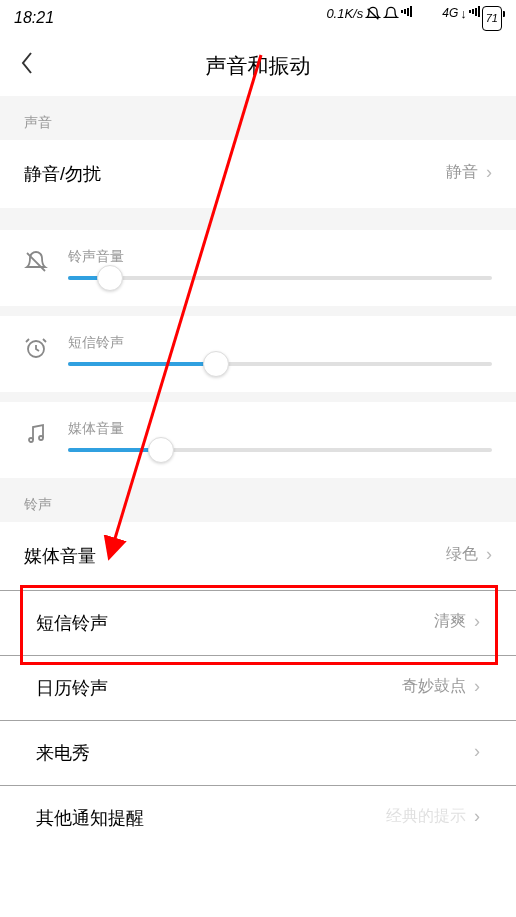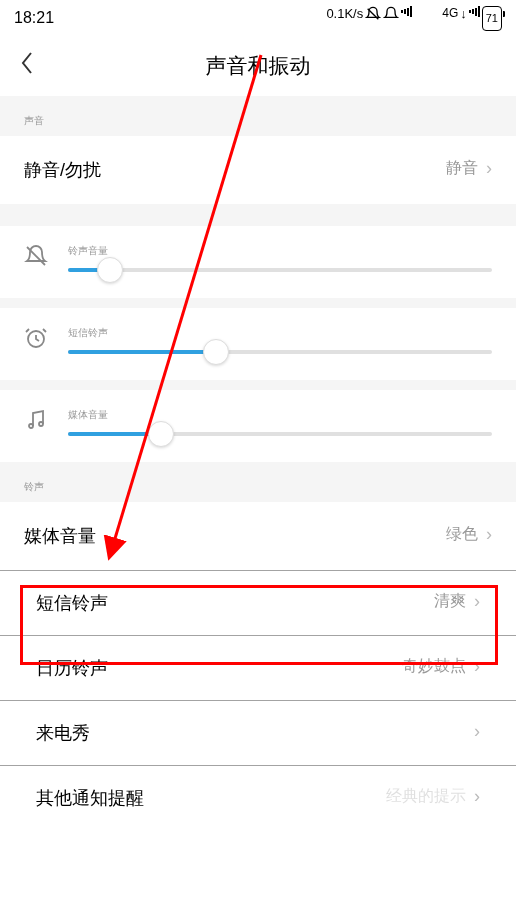--- a/index.html
+++ b/index.html
@@ -14,20 +14,21 @@
   }
   
   .status-bar {
     display: flex;
     justify-content: space-between;
     align-items: center;
     height: 36px;
     padding: 0 14px;
     font-size: 16px;
     font-weight: 500;
+    font-style: italic;
   }
   .status-right { display: flex; align-items: flex-start; gap: 2px; font-size: 13px;}
   .status-right span { display:inline-flex; align-items:center;}
   .sig-bars { display:inline-flex; align-items:flex-end; gap:1px; height:12px;}
   .sig-bars i { width:2px; background:#000; display:block;}
   .sig-bars i:nth-child(1){height:3px;}
   .sig-bars i:nth-child(2){height:5px;}
   .sig-bars i:nth-child(3){height:8px;}
   .sig-bars i:nth-child(4){height:11px;}
   .batt {
@@ -48,21 +49,21 @@
   .back {
     position:absolute; left:20px; top:50%; transform:translateY(-50%);
     font-size:28px; color:#333;
   }
   .title { font-size:21px; font-weight:500; }
 
   
   .content { background:#f5f5f5; }
   .section-label {
     padding: 18px 24px 8px;
-    font-size:10px; color:#999; background:#f5f5f5;
+    font-size:14px; color:#999; background:#f5f5f5;
   }
   .row {
     background:#fff;
     display:flex; align-items:flex-start; justify-content:space-between;
     padding: 22px 24px;
     font-size:18px;
   }
   .row .label { color:#000; }
   .row .value { color:#999; font-size:16px; display:flex; align-items:center; gap:8px;}
   .chev { color:#bbb; font-size:18px; }
@@ -71,21 +72,21 @@
 
   
   .slider-block{
     background:#fff; padding: 18px 24px 26px 24px;
     display:flex; align-items:center; gap:20px;
     border-top:10px solid #f5f5f5;
   }
   .slider-block:first-of-type{border-top:none;}
   .slider-icon{ color:#888; width:24px; flex-shrink:0;}
   .slider-body{ flex:1; }
-  .slider-label{ font-size:10px; color:#999; margin-bottom:10px;}
+  .slider-label{ font-size:14px; color:#999; margin-bottom:10px;}
   .slider-track{
     position:relative; height:4px; background:#e0e0e0; border-radius:2px;
   }
   .slider-fill{
     position:absolute; left:0; top:0; height:100%;
     background:#30a0e0; border-radius:2px;
   }
   .slider-thumb{
     position:absolute; top:50%; transform:translate(-50%,-50%);
     width:26px; height:26px; background:#fff;

